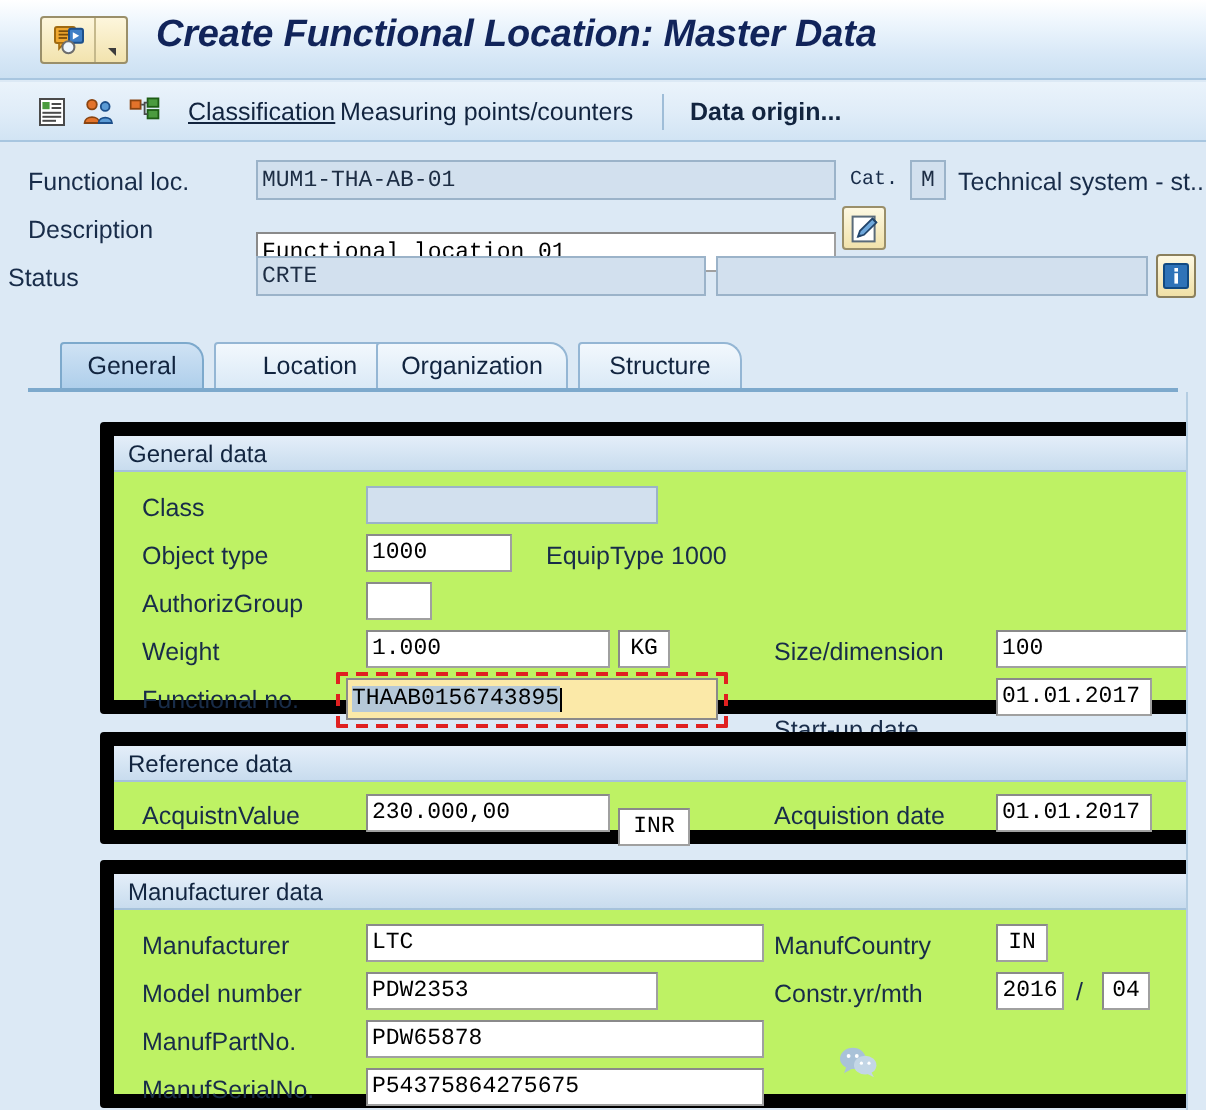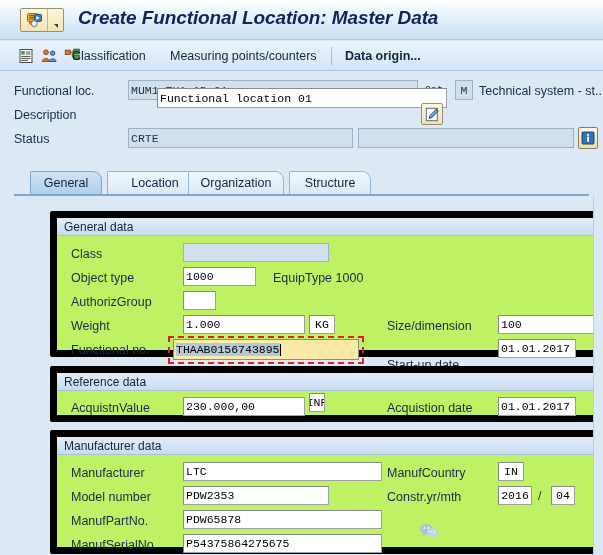--- a/index.html
+++ b/index.html
@@ -242,46 +242,46 @@
 
     <div class="tbitem" style="left:60px;">
       <svg width="17" height="16" viewBox="0 0 17 16">
         <rect x="1.3" y="2.2" width="5" height="4.2" fill="#e3732b" stroke="#8a4410" stroke-width="0.9"></rect>
         <rect x="9.8" y="1.2" width="5.4" height="4.2" fill="#4b9b3f" stroke="#1d5c14" stroke-width="0.9"></rect>
         <rect x="9.8" y="7.0" width="5.4" height="4.2" fill="#4b9b3f" stroke="#1d5c14" stroke-width="0.9"></rect>
         <path d="M6.6 4.3 H8.3 V3.3 H9.8 M8.3 4.3 V9.1 H9.8" fill="none" stroke="#4a4a4a" stroke-width="0.9"></path>
       </svg>
     </div>
 
-    <div class="tbitem" style="left:68px;">Classification</div>
+    <div class="tbitem" style="left:90px;text-decoration:underline;">Classification</div>
     <div class="tbitem" style="left:166px;">Measuring points/counters</div>
     <div class="tbsep" style="left:331px;"></div>
     <div class="tbitem" style="left:341px;font-weight:bold;">Data origin...</div>
   </div>
 
   <div class="hdr">
 
     <div class="lbl" style="left:14px; top:12px;">Functional loc.</div>
     <div class="inp ro" style="left:128px; top:8px; width:290px; height:20px;">MUM1-THA-AB-01</div>
     <div class="lbl" style="left:425px; top:12px; font-family:'Liberation Mono',monospace; font-size:10px;">Cat.</div>
     <div class="inp ro center" style="left:455px; top:8px; width:18px; height:20px;">M</div>
     <div class="lbl" style="left:479px; top:12px;">Technical system - st...</div>
 
     <div class="lbl" style="left:14px; top:36px;">Description</div>
-    <div class="inp" style="left:128px; top:16px; width:290px; height:20px;margin-left:29px;">Functional location 01</div>
+    <div class="inp" style="left:128px; top:44px; width:290px; height:20px;">Functional location 01</div>
     <div class="icobtn" style="left:421px; top:31px; width:22px; height:22px;">
       <svg width="15" height="15" viewBox="0 0 15 15">
         <rect x="1.3" y="1.3" width="11" height="12.4" fill="#ffffff" stroke="#5a6b7a" stroke-width="1"></rect>
         <path d="M4 11.3 L5 8.4 L11.2 2.3 L13.2 4.3 L7 10.4 Z" fill="#6fa8dc" stroke="#23456b" stroke-width="0.9"></path>
         <path d="M11.2 2.3 L13.2 4.3" stroke="#23456b" stroke-width="0.9"></path>
         <path d="M4 11.3 L5.6 10.6" stroke="#23456b" stroke-width="0.9"></path>
       </svg>
     </div>
 
-    <div class="lbl" style="left:14px; top:60px;">Status</div>
+    <div class="lbl" style="left:4px; top:60px;">Status</div>
     <div class="inp ro" style="left:128px; top:56px; width:225px; height:20px;">CRTE</div>
     <div class="inp ro" style="left:358px; top:56px; width:216px; height:20px;"></div>
     <div class="infobtn" style="left:578px; top:55px; width:20px; height:22px;">
       <svg width="14" height="14" viewBox="0 0 14 14">
         <rect x="1" y="1" width="12" height="12" rx="1" fill="#2f73b8" stroke="#124a82" stroke-width="1"></rect>
         <rect x="6.2" y="3" width="1.8" height="1.8" fill="#ffffff"></rect>
         <rect x="6.2" y="5.6" width="1.8" height="5.2" fill="#ffffff"></rect>
       </svg>
     </div>
   </div>
@@ -321,21 +321,21 @@
     </div>
     <div class="lbl" style="left:330px; top:140px;text-decoration:underline;">Start-up date</div>
     <div class="inp" style="left:441px; top:121px; width:78px; height:19px;">01.01.2017</div>
   </div>
 
   <div class="group" style="left:14px; top:366px; width:570px; height:56px;">
     <div class="grouphdr">Reference data</div>
 
     <div class="lbl" style="left:14px; top:28px;">AcquistnValue</div>
     <div class="inp" style="left:126px; top:24px; width:122px; height:19px;">230.000,00</div>
-    <div class="inp center" style="left:252px; top:20px; width:16px; height:19px;">INR</div>
+    <div class="inp center" style="left:252px; top:31px; width:36px; height:19px;">INR</div>
 
     <div class="lbl" style="left:330px; top:28px;">Acquistion date</div>
     <div class="inp" style="left:441px; top:24px; width:78px; height:19px;">01.01.2017</div>
   </div>
 
   <div class="group" style="left:14px; top:430px; width:570px; height:124px;">
     <div class="grouphdr">Manufacturer data</div>
 
     <div class="lbl" style="left:14px; top:29px;">Manufacturer</div>
     <div class="inp" style="left:126px; top:25px; width:199px; height:19px;">LTC</div>

